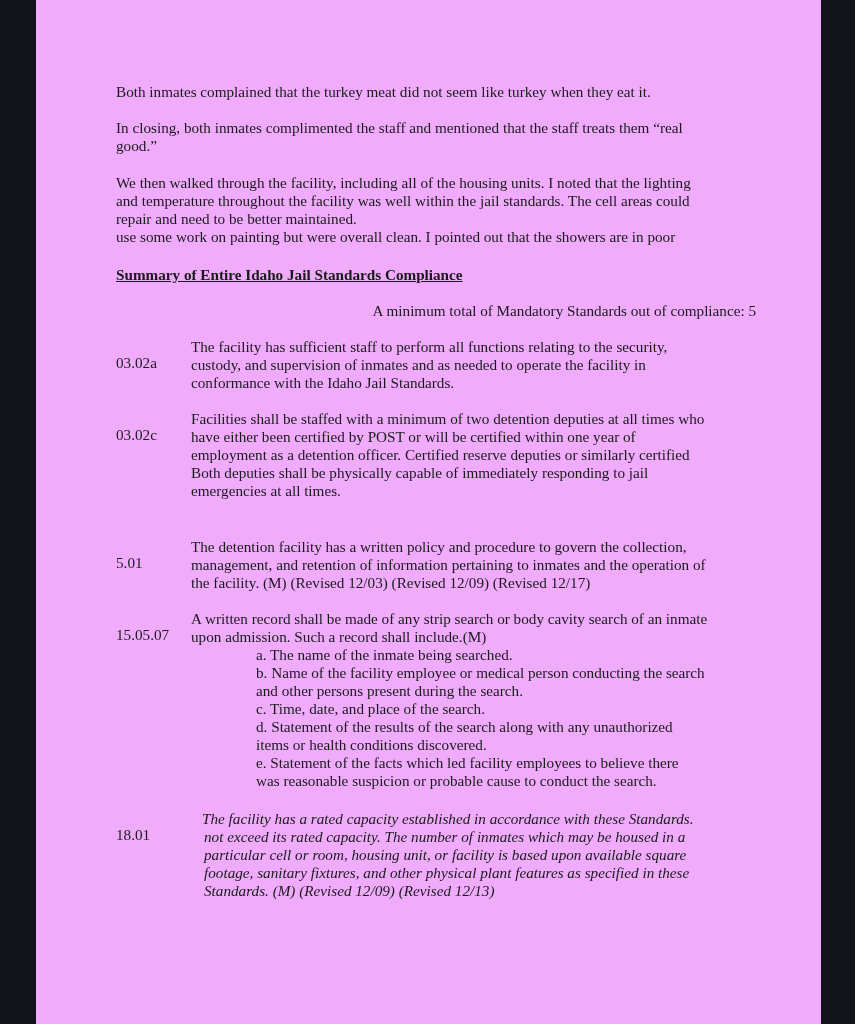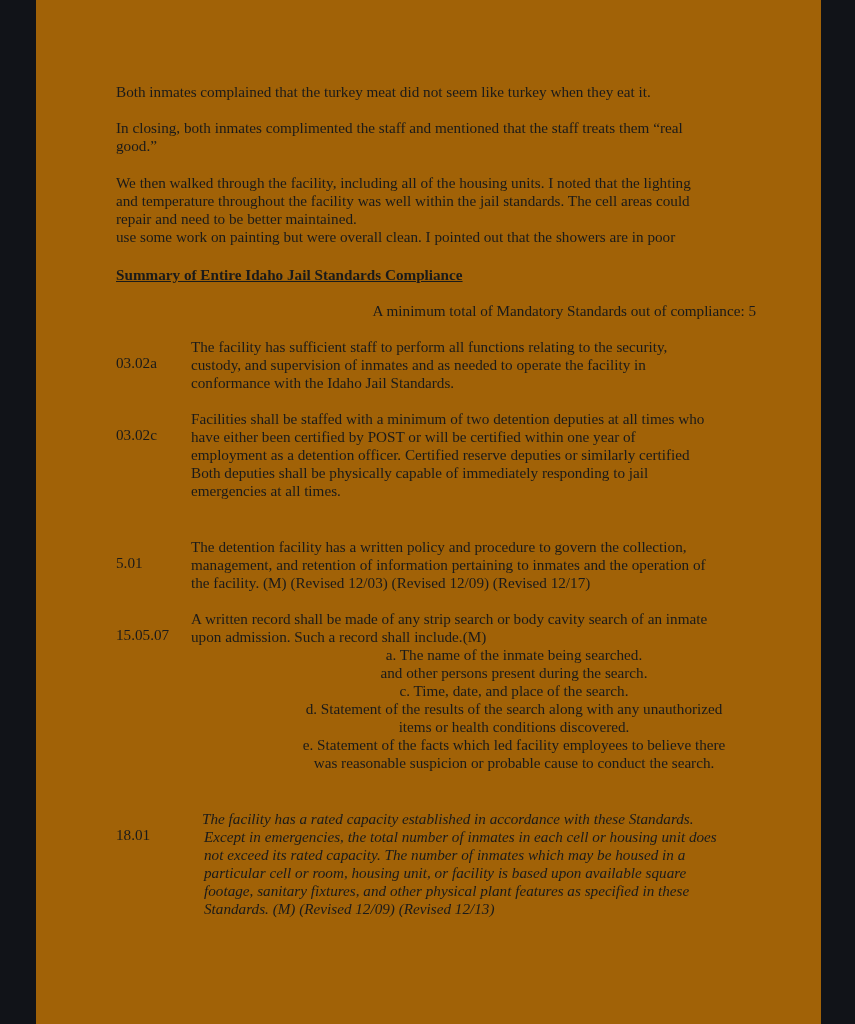--- a/index.html
+++ b/index.html
@@ -12,21 +12,21 @@
       background: #111318;
       position: relative;
       overflow: hidden;
     }
     .page {
       position: absolute;
       left: 36px;
       top: 0;
       width: 785px;
       height: 1024px;
-      background: #a16207;
+      background: #f0abfc;
     }
     .doc {
       position: absolute;
       left: 80px;
       top: 0;
       width: 640px;
       font-family: "Liberation Serif", serif;
       font-size: 15.2px;
       line-height: 18px;
       color: #1a1a1a;
@@ -119,37 +119,37 @@
         <span class="line">management, and retention of information pertaining to inmates and the operation of</span>
         <span class="line">the facility. (M) (Revised 12/03) (Revised 12/09) (Revised 12/17)</span>
       </div>
     </div>
 
     <div class="std" style="top:610px;">
       <span class="std-code">15.05.07</span>
       <div class="std-text wide">
         <span class="line">A written record shall be made of any strip search or body cavity search of an inmate</span>
         <span class="line">upon admission. Such a record shall include.(M)</span>
-        <div class="subitems" style="margin-left:88px;text-align:center;">
+        <div class="subitems" style="margin-left:65px;">
           <span class="line">a. The name of the inmate being searched.</span>
+          <span class="line">b. Name of the facility employee or medical person conducting the search</span>
           <span class="line">and other persons present during the search.</span>
           <span class="line">c. Time, date, and place of the search.</span>
           <span class="line">d. Statement of the results of the search along with any unauthorized</span>
           <span class="line">items or health conditions discovered.</span>
           <span class="line">e. Statement of the facts which led facility employees to believe there</span>
           <span class="line">was reasonable suspicion or probable cause to conduct the search.</span>
         </div>
       </div>
     </div>
 
     <div class="std" style="top:810px;">
       <span class="std-code">18.01</span>
       <div class="std-text" style="left:86px;font-style:italic;">
         <span class="line">The facility has a rated capacity established in accordance with these Standards.</span>
-        <span class="line" style="padding-left:2px;">Except in emergencies, the total number of inmates in each cell or housing unit does</span>
         <span class="line" style="padding-left:2px;">not exceed its rated capacity. The number of inmates which may be housed in a</span>
         <span class="line" style="padding-left:2px;">particular cell or room, housing unit, or facility is based upon available square</span>
         <span class="line" style="padding-left:2px;">footage, sanitary fixtures, and other physical plant features as specified in these</span>
         <span class="line" style="padding-left:2px;">Standards. (M) (Revised 12/09) (Revised 12/13)</span>
       </div>
     </div>
 
   </div>
 </div>
 

